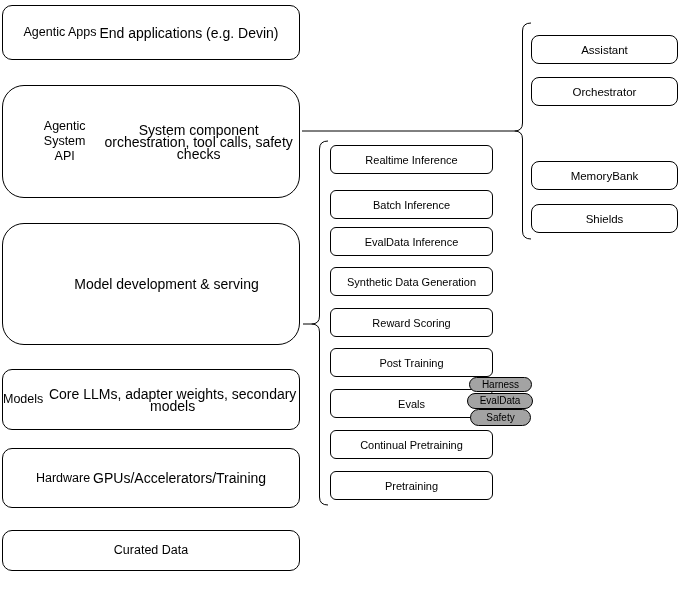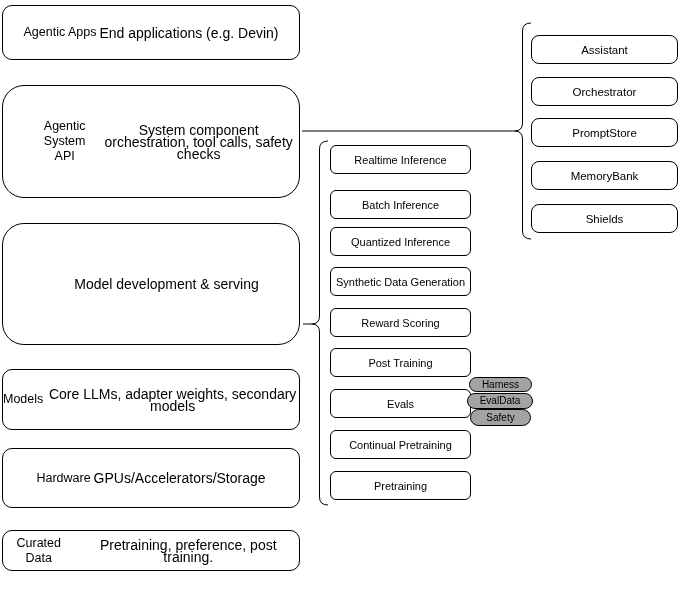--- a/index.html
+++ b/index.html
@@ -34,21 +34,21 @@
     width: 298px;
     border-radius: 10px;
     gap: 3px;
     z-index: 1;
   }
   .stack-box.big { border-radius: 22px; padding-left: 31px; }
   .stack-box .t { font-size: 12.5px; line-height: 15px; }
   .stack-box .s { font-size: 14px;  line-height: 12px; }
   .mid-box {
     left: 330px;
-    width: 141px;
+    width: 163px;
     height: 29px;
     border-radius: 6px;
     font-size: 11px;
     z-index: 1;
   }
   .right-box {
     left: 531px;
     width: 147px;
     height: 29px;
     border-radius: 8px;
@@ -91,40 +91,38 @@
   </div>
   <div class="node stack-box big" style="top:223px;height:122px">
     <div class="s">Model development &amp; serving</div>
   </div>
   <div class="node stack-box" style="top:369px;height:61px">
     <div class="t">Models</div>
     <div class="s">Core LLMs, adapter weights, secondary models</div>
   </div>
   <div class="node stack-box" style="top:448px;height:60px">
     <div class="t">Hardware</div>
-    <div class="s">GPUs/Accelerators/Storage</div>
+    <div class="s">GPUs/Accelerators/Training</div>
   </div>
   <div class="node stack-box" style="top:530px;height:41px">
     <div class="t">Curated Data</div>
-    <div class="s">Pretraining, preference, post training.</div>
   </div>
 
   <div class="node mid-box" style="top:145px">Realtime Inference</div>
   <div class="node mid-box" style="top:190px">Batch Inference</div>
-  <div class="node mid-box" style="top:227px">Quantized Inference</div>
+  <div class="node mid-box" style="top:227px">EvalData Inference</div>
   <div class="node mid-box" style="top:267px">Synthetic Data Generation</div>
   <div class="node mid-box" style="top:308px">Reward Scoring</div>
   <div class="node mid-box" style="top:348px">Post Training</div>
   <div class="node mid-box" style="top:389px">Evals</div>
   <div class="node mid-box" style="top:430px">Continual Pretraining</div>
   <div class="node mid-box" style="top:471px">Pretraining</div>
 
   <div class="tag" style="left:469px;top:377px;width:63px;height:15px">Harness</div>
   <div class="tag" style="left:467px;top:393px;width:66px;height:16px">EvalData</div>
   <div class="tag" style="left:470px;top:409px;width:61px;height:17px">Safety</div>
 
   <div class="node right-box" style="top:35px">Assistant</div>
   <div class="node right-box" style="top:77px">Orchestrator</div>
-  <div class="node right-box" style="top:118px">PromptStore</div>
   <div class="node right-box" style="top:161px">MemoryBank</div>
   <div class="node right-box" style="top:204px">Shields</div>
 
 </div>
 
 </body></html>

